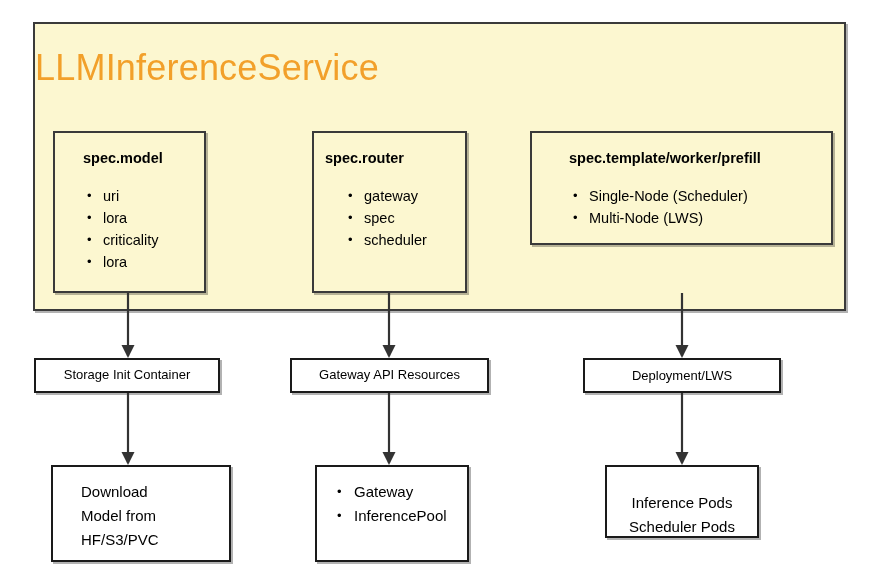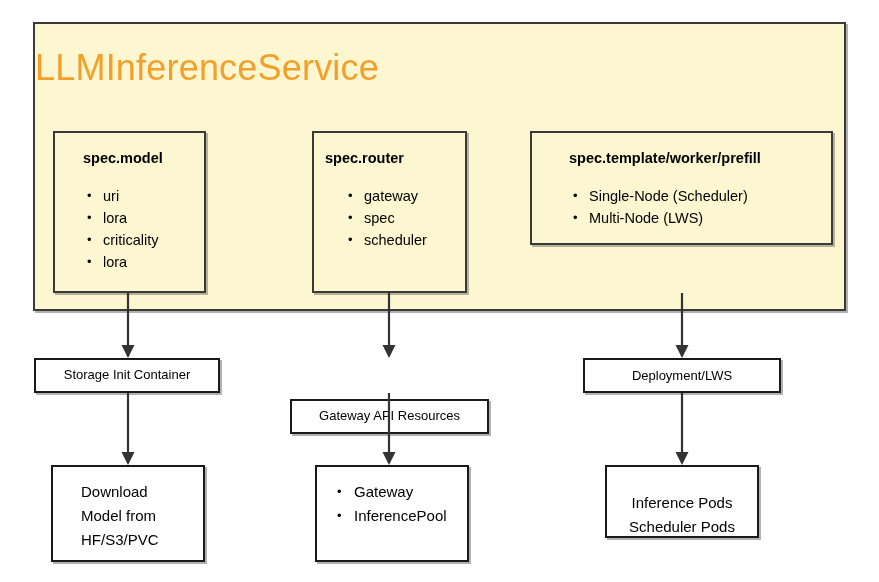--- a/index.html
+++ b/index.html
@@ -142,27 +142,27 @@
     content: "\2022";
     position: absolute;
     left: 4px;
     top: 0;
     font-size: 13px;
   }
 
   
   #storage-init-box   { left: 34px;  top: 358px; width: 186px; height: 35px; }
   #storage-init-box .single-line { top: 7px; }
-  #gateway-api-box    { left: 290px; top: 358px; width: 199px; height: 35px; margin-top: 41px; }
+  #gateway-api-box    { left: 290px; top: 358px; width: 199px; height: 35px; }
   #gateway-api-box .single-line { top: 7px; }
   #deployment-lws-box { left: 583px; top: 358px; width: 198px; height: 35px; }
   #deployment-lws-box .single-line { top: 8px; }
 
   
-  #download-model-box { left: 51px;  top: 465px; width: 154px; height: 97px; }
+  #download-model-box { left: 51px;  top: 465px; width: 180px; height: 97px; }
   #download-model-box .multi-line { left: 28px; top: 13px; }
 
   #gateway-list-box   { left: 315px; top: 465px; width: 154px; height: 97px; }
   #gateway-list-box ul { left: 16px; top: 13px; }
 
   #pods-box           { left: 605px; top: 465px; width: 154px; height: 73px; }
   #pods-box .multi-line { left: 0; right: 0; top: 24px; text-align: center; white-space: pre; }
 
   
   #arrows {

